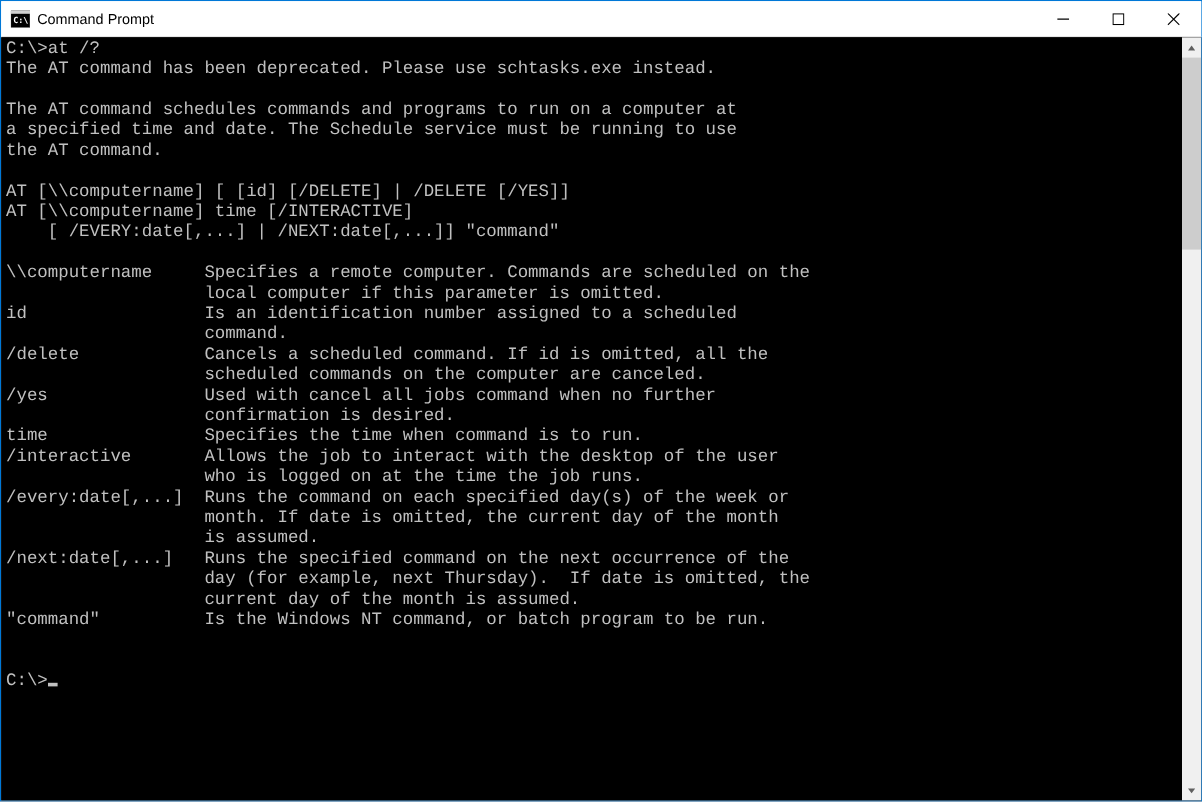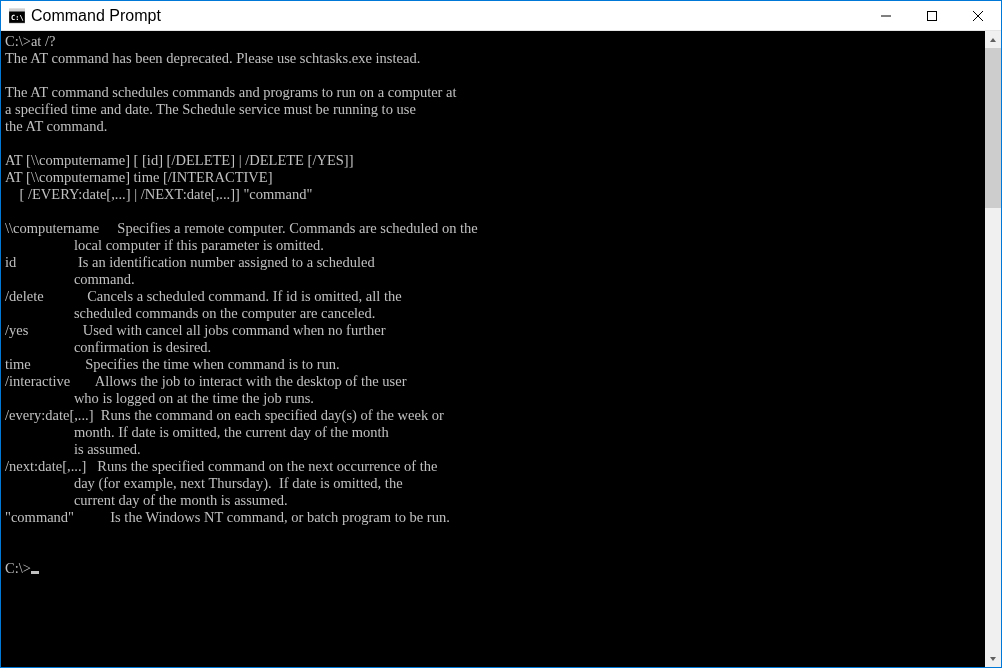--- a/index.html
+++ b/index.html
@@ -37,21 +37,21 @@
       align-items: center;
       justify-content: center;
     }
     .titlebar-icon svg {
       width: 16px;
       height: 16px;
     }
     .titlebar-title {
       flex: 1;
       color: #000000;
-      font-size: 16px;
+      font-size: 12px;
     }
     .titlebar-controls {
       display: flex;
       height: 100%;
     }
     .titlebar-button {
       width: 46px;
       height: 100%;
       display: flex;
       align-items: center;
@@ -68,21 +68,21 @@
     .terminal-container {
       flex: 1;
       display: flex;
       background: #000000;
       overflow: hidden;
     }
     .terminal {
       flex: 1;
       background: #000000;
       color: #c0c0c0;
-      font-family: Liberation Serif, serif;
+      font-family: Liberation Mono, monospace;
       font-size: 14.5px;
       line-height: 17px;
       padding: 2px 4px;
       white-space: pre;
       overflow: hidden;
     }
     .scrollbar {
       width: 16px;
       background: #f0f0f0;
       position: relative;

